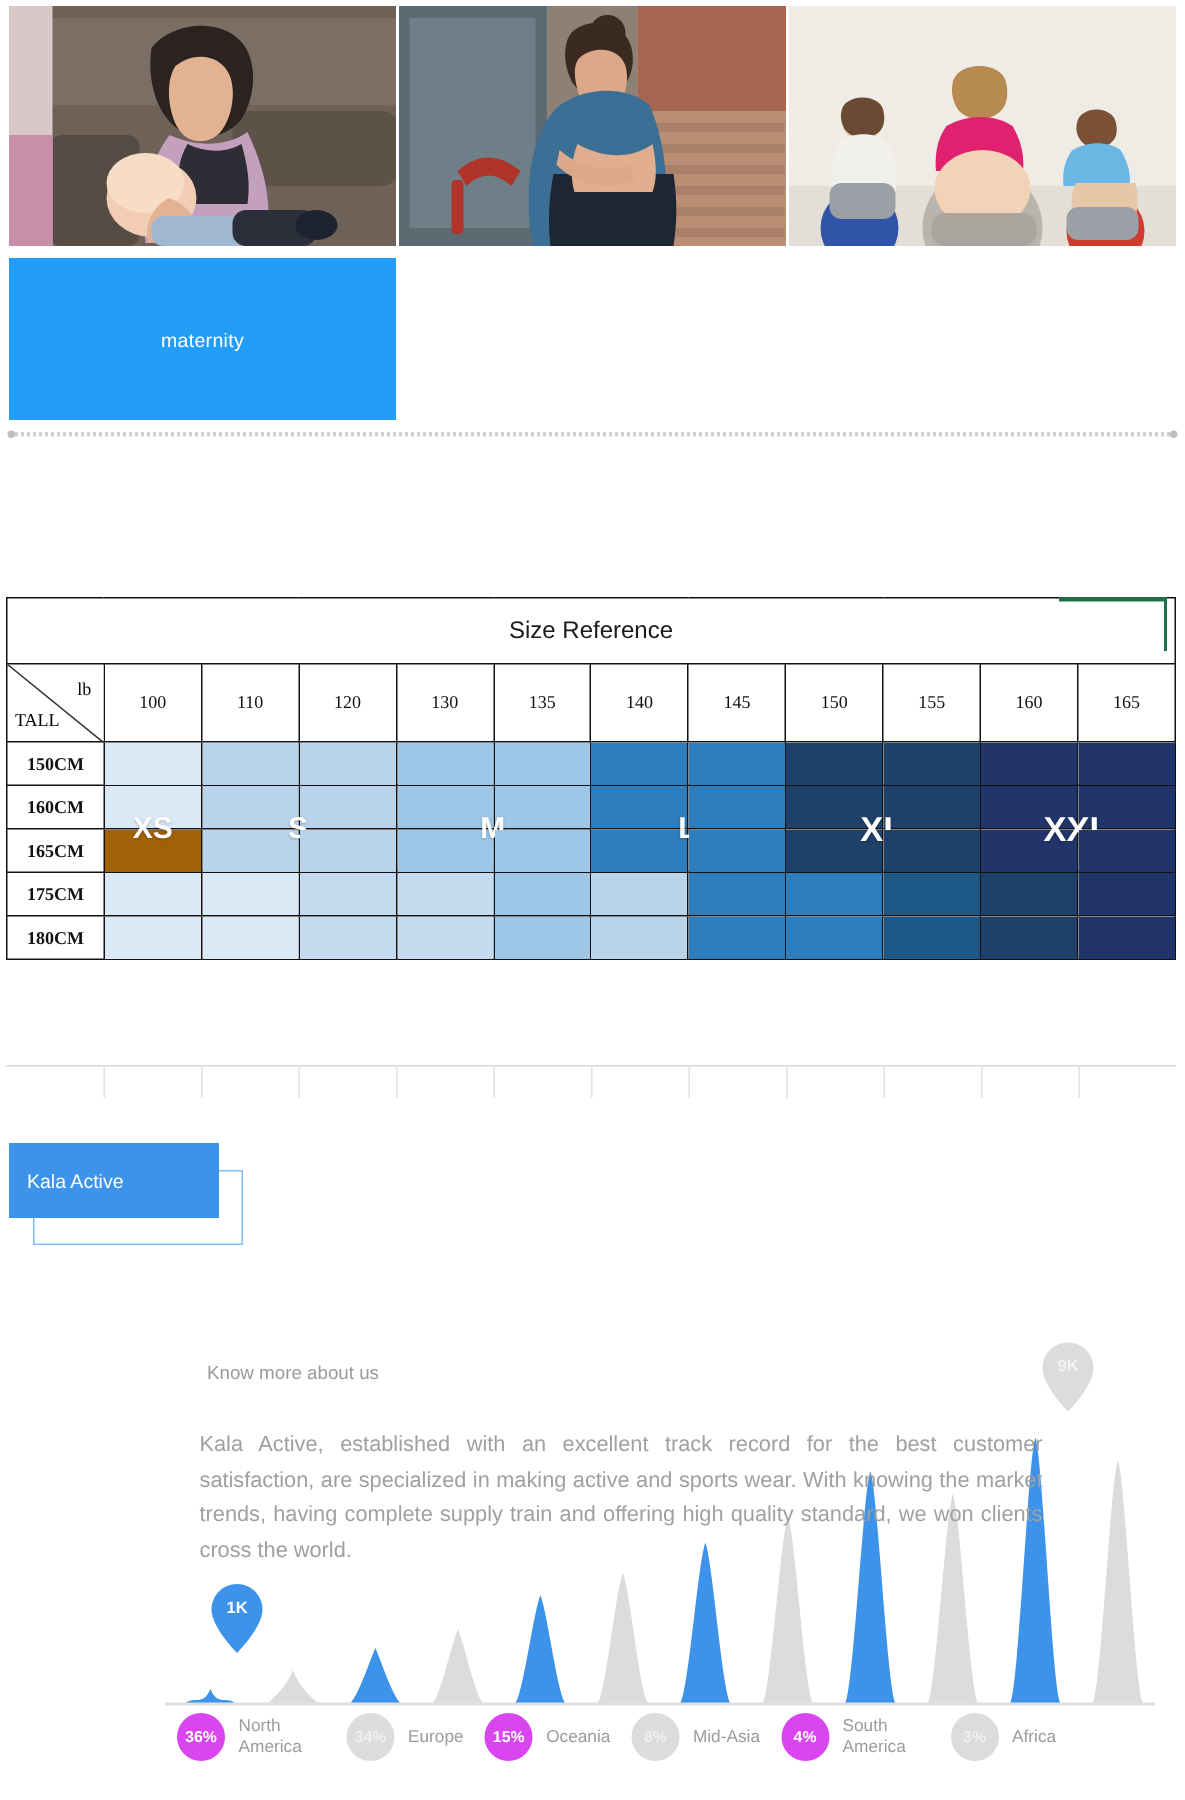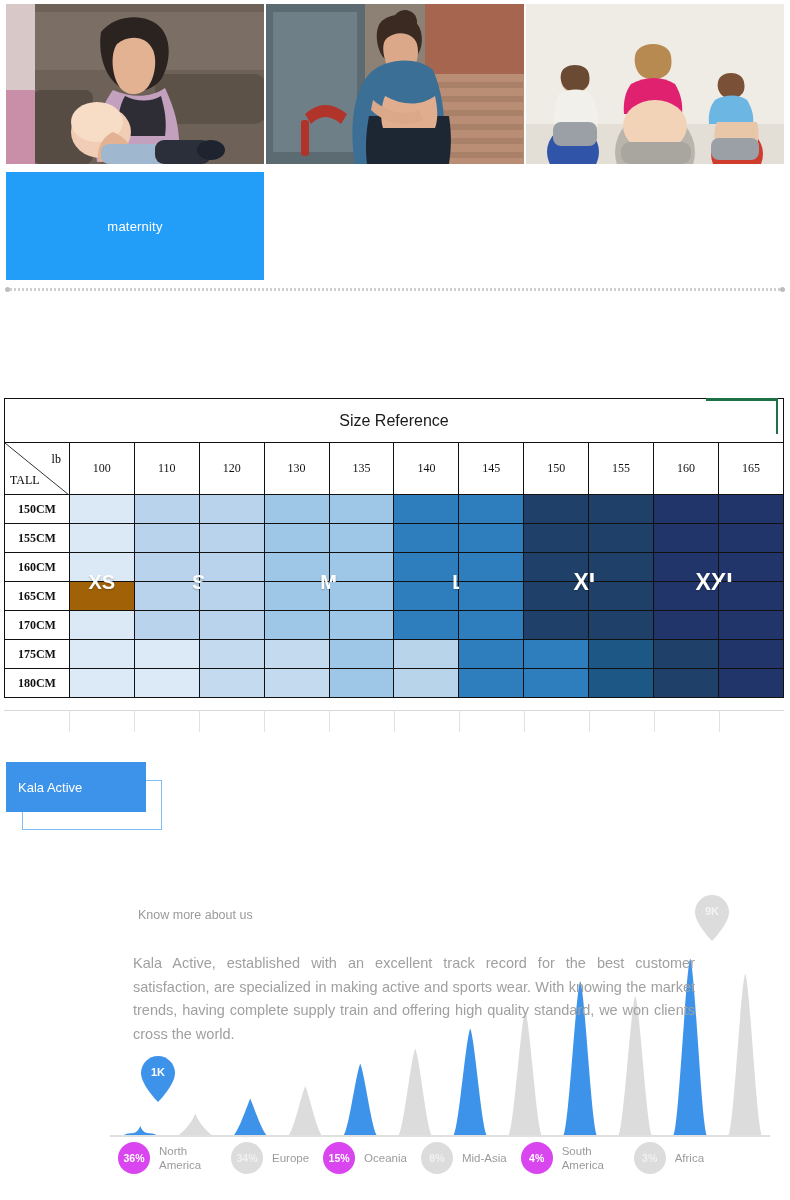--- a/index.html
+++ b/index.html
@@ -293,34 +293,20 @@
           <td class="sw" style="background: rgb(158, 198, 231);"></td>
           <td class="sw" style="background: rgb(158, 198, 231);"></td>
           <td class="sw" style="background: rgb(46, 126, 189);"></td>
           <td class="sw" style="background: rgb(46, 126, 189);"></td>
           <td class="sw" style="background: rgb(31, 64, 104);"></td>
           <td class="sw" style="background: rgb(31, 64, 104);"></td>
           <td class="sw" style="background: rgb(34, 53, 107);"></td>
           <td class="sw" style="background: rgb(34, 53, 107);"></td>
         </tr>
         <tr>
-          <td class="rowlab">155CM</td>
-          <td class="sw" style="background: rgb(219, 232, 245);"></td>
-          <td class="sw" style="background: rgb(185, 211, 236);"></td>
-          <td class="sw" style="background: rgb(185, 211, 236);"></td>
-          <td class="sw" style="background: rgb(158, 198, 231);"></td>
-          <td class="sw" style="background: rgb(158, 198, 231);"></td>
-          <td class="sw" style="background: rgb(46, 126, 189);"></td>
-          <td class="sw" style="background: rgb(46, 126, 189);"></td>
-          <td class="sw" style="background: rgb(31, 64, 104);"></td>
-          <td class="sw" style="background: rgb(31, 64, 104);"></td>
-          <td class="sw" style="background: rgb(34, 53, 107);"></td>
-          <td class="sw" style="background: rgb(34, 53, 107);"></td>
-        </tr>
-        <tr>
           <td class="rowlab">160CM</td>
           <td class="sw" style="background: rgb(219, 232, 245);"></td>
           <td class="sw" style="background: rgb(185, 211, 236);"></td>
           <td class="sw" style="background: rgb(185, 211, 236);"></td>
           <td class="sw" style="background: rgb(158, 198, 231);"></td>
           <td class="sw" style="background: rgb(158, 198, 231);"></td>
           <td class="sw" style="background: rgb(46, 126, 189);"></td>
           <td class="sw" style="background: rgb(46, 126, 189);"></td>
           <td class="sw" style="background: rgb(31, 64, 104);"></td>
           <td class="sw" style="background: rgb(31, 64, 104);"></td>
@@ -344,34 +330,20 @@
             <span class="size-letter" style="top: 0px; left: 100%;">L</span>
           </td>
           <td class="sw" style="background: rgb(46, 126, 189);"></td>
           <td class="sw" style="background: rgb(31, 64, 104);">
             <span class="size-letter big" style="top: 0px; left: 100%;">XL</span>
           </td>
           <td class="sw" style="background: rgb(31, 64, 104);"></td>
           <td class="sw" style="background: rgb(34, 53, 107);">
             <span class="size-letter big" style="top: 0px; left: 100%;">XXL</span>
           </td>
-          <td class="sw" style="background: rgb(34, 53, 107);"></td>
-        </tr>
-        <tr>
-          <td class="rowlab">170CM</td>
-          <td class="sw" style="background: rgb(219, 232, 245);"></td>
-          <td class="sw" style="background: rgb(185, 211, 236);"></td>
-          <td class="sw" style="background: rgb(185, 211, 236);"></td>
-          <td class="sw" style="background: rgb(158, 198, 231);"></td>
-          <td class="sw" style="background: rgb(158, 198, 231);"></td>
-          <td class="sw" style="background: rgb(46, 126, 189);"></td>
-          <td class="sw" style="background: rgb(46, 126, 189);"></td>
-          <td class="sw" style="background: rgb(31, 64, 104);"></td>
-          <td class="sw" style="background: rgb(31, 64, 104);"></td>
-          <td class="sw" style="background: rgb(34, 53, 107);"></td>
           <td class="sw" style="background: rgb(34, 53, 107);"></td>
         </tr>
         <tr>
           <td class="rowlab">175CM</td>
           <td class="sw" style="background: rgb(220, 233, 246);"></td>
           <td class="sw" style="background: rgb(220, 233, 246);"></td>
           <td class="sw" style="background: rgb(196, 219, 239);"></td>
           <td class="sw" style="background: rgb(196, 219, 239);"></td>
           <td class="sw" style="background: rgb(158, 198, 231);"></td>
           <td class="sw" style="background: rgb(183, 212, 234);"></td>

